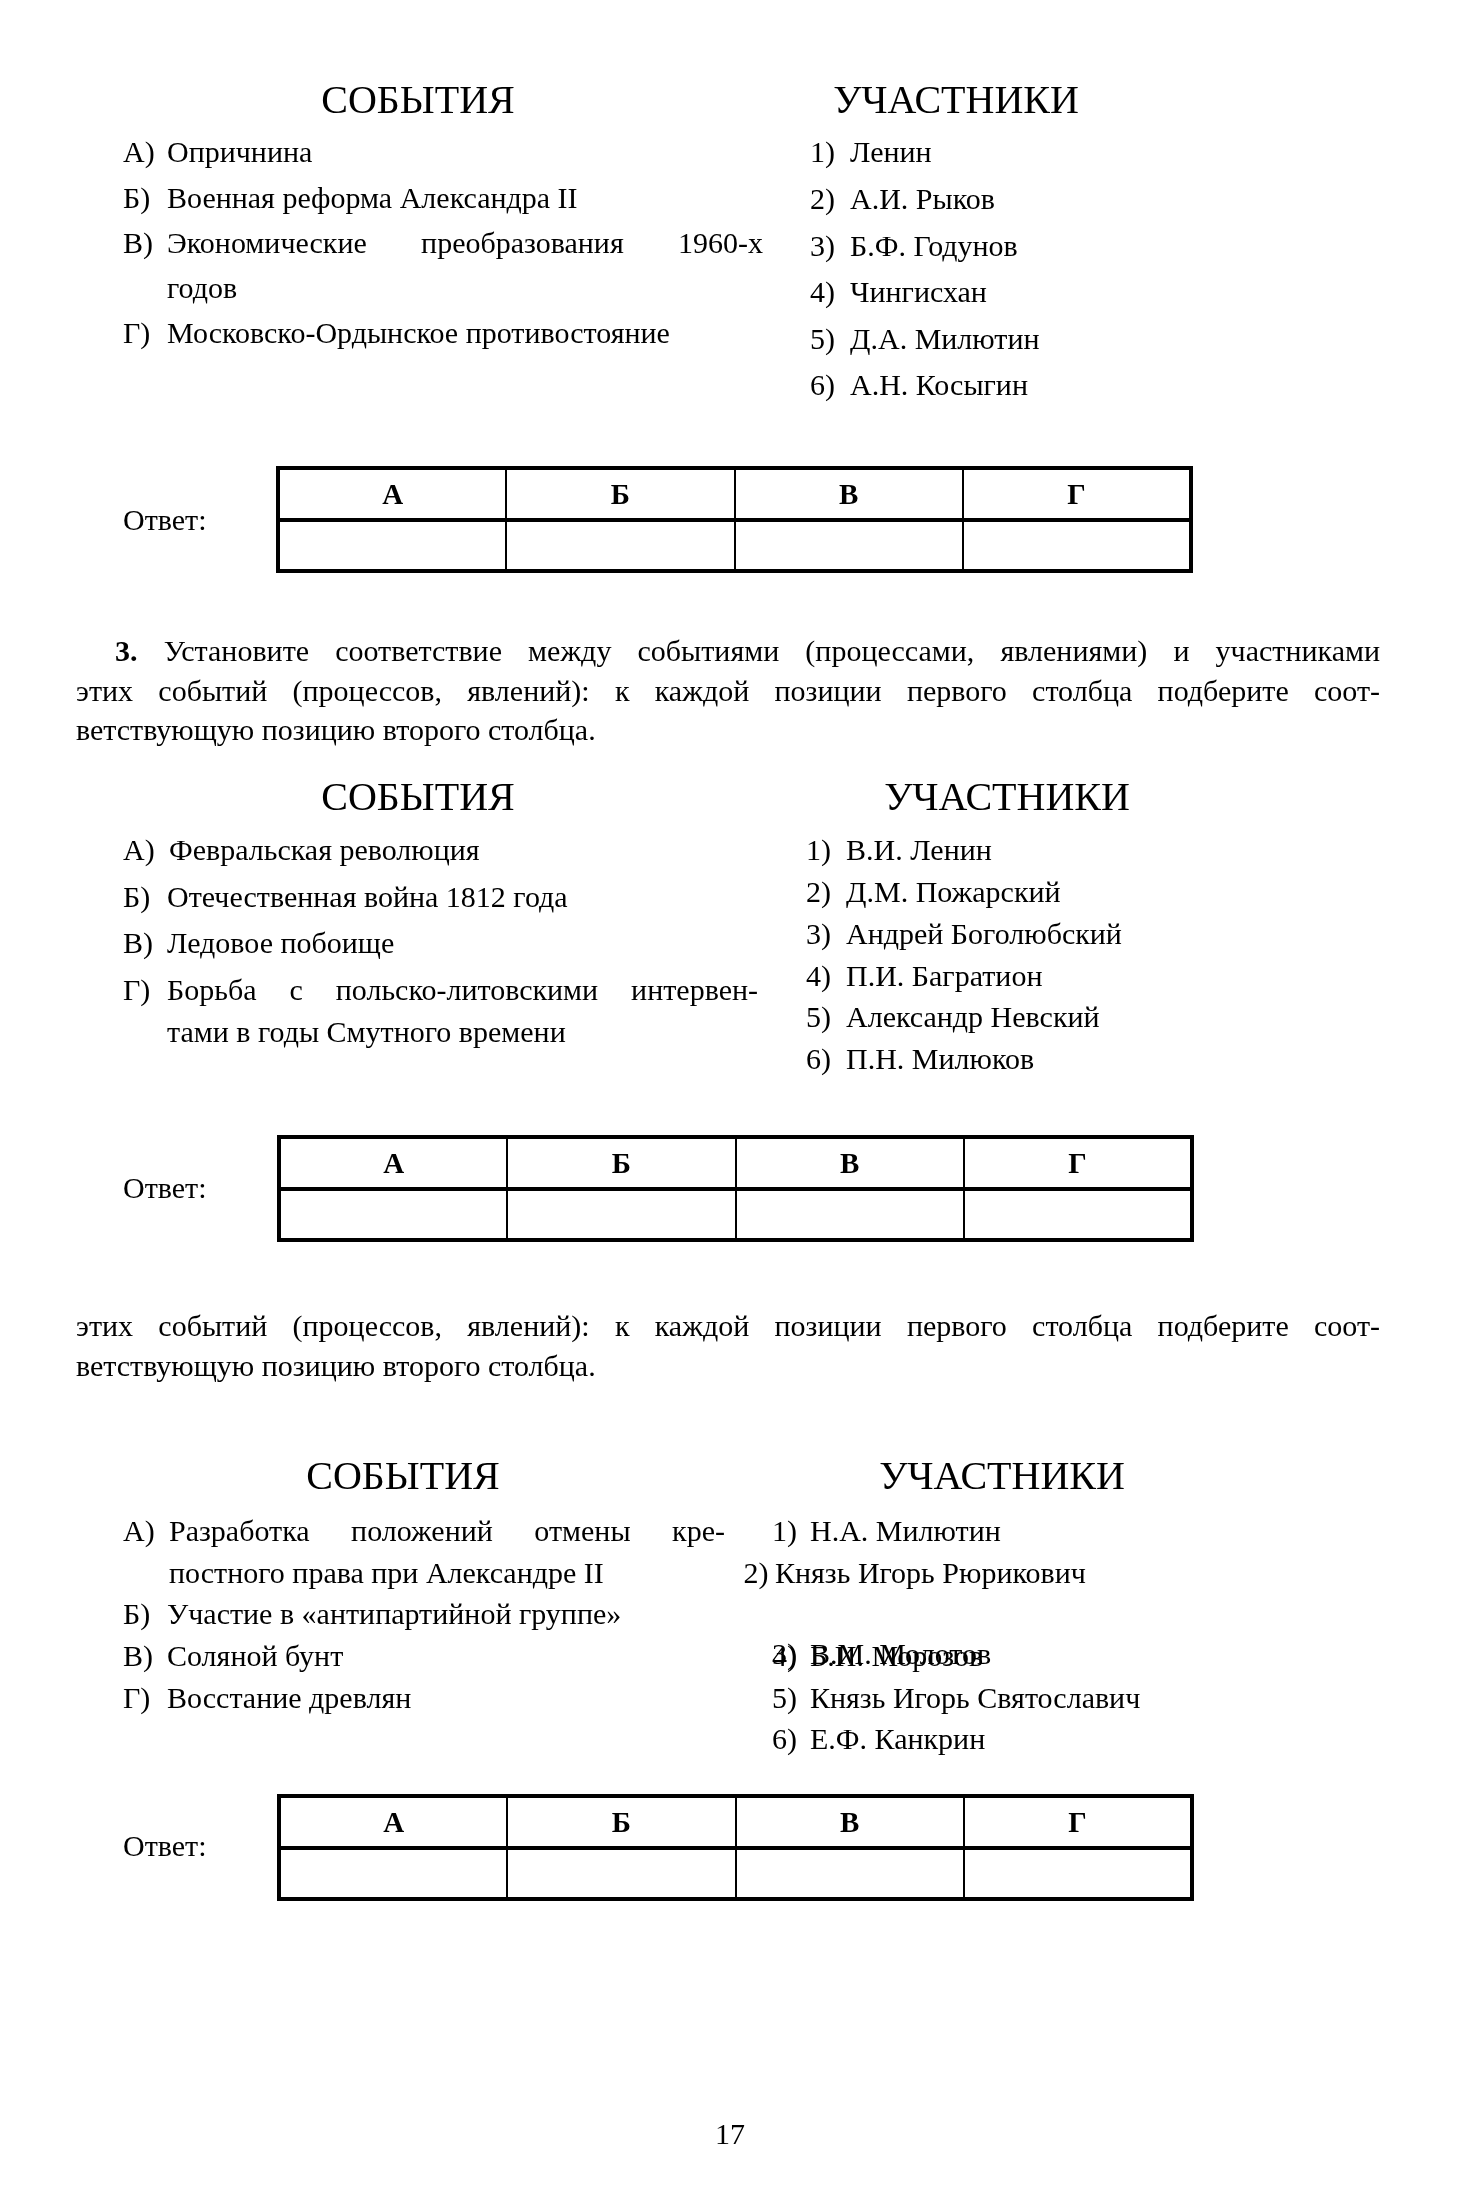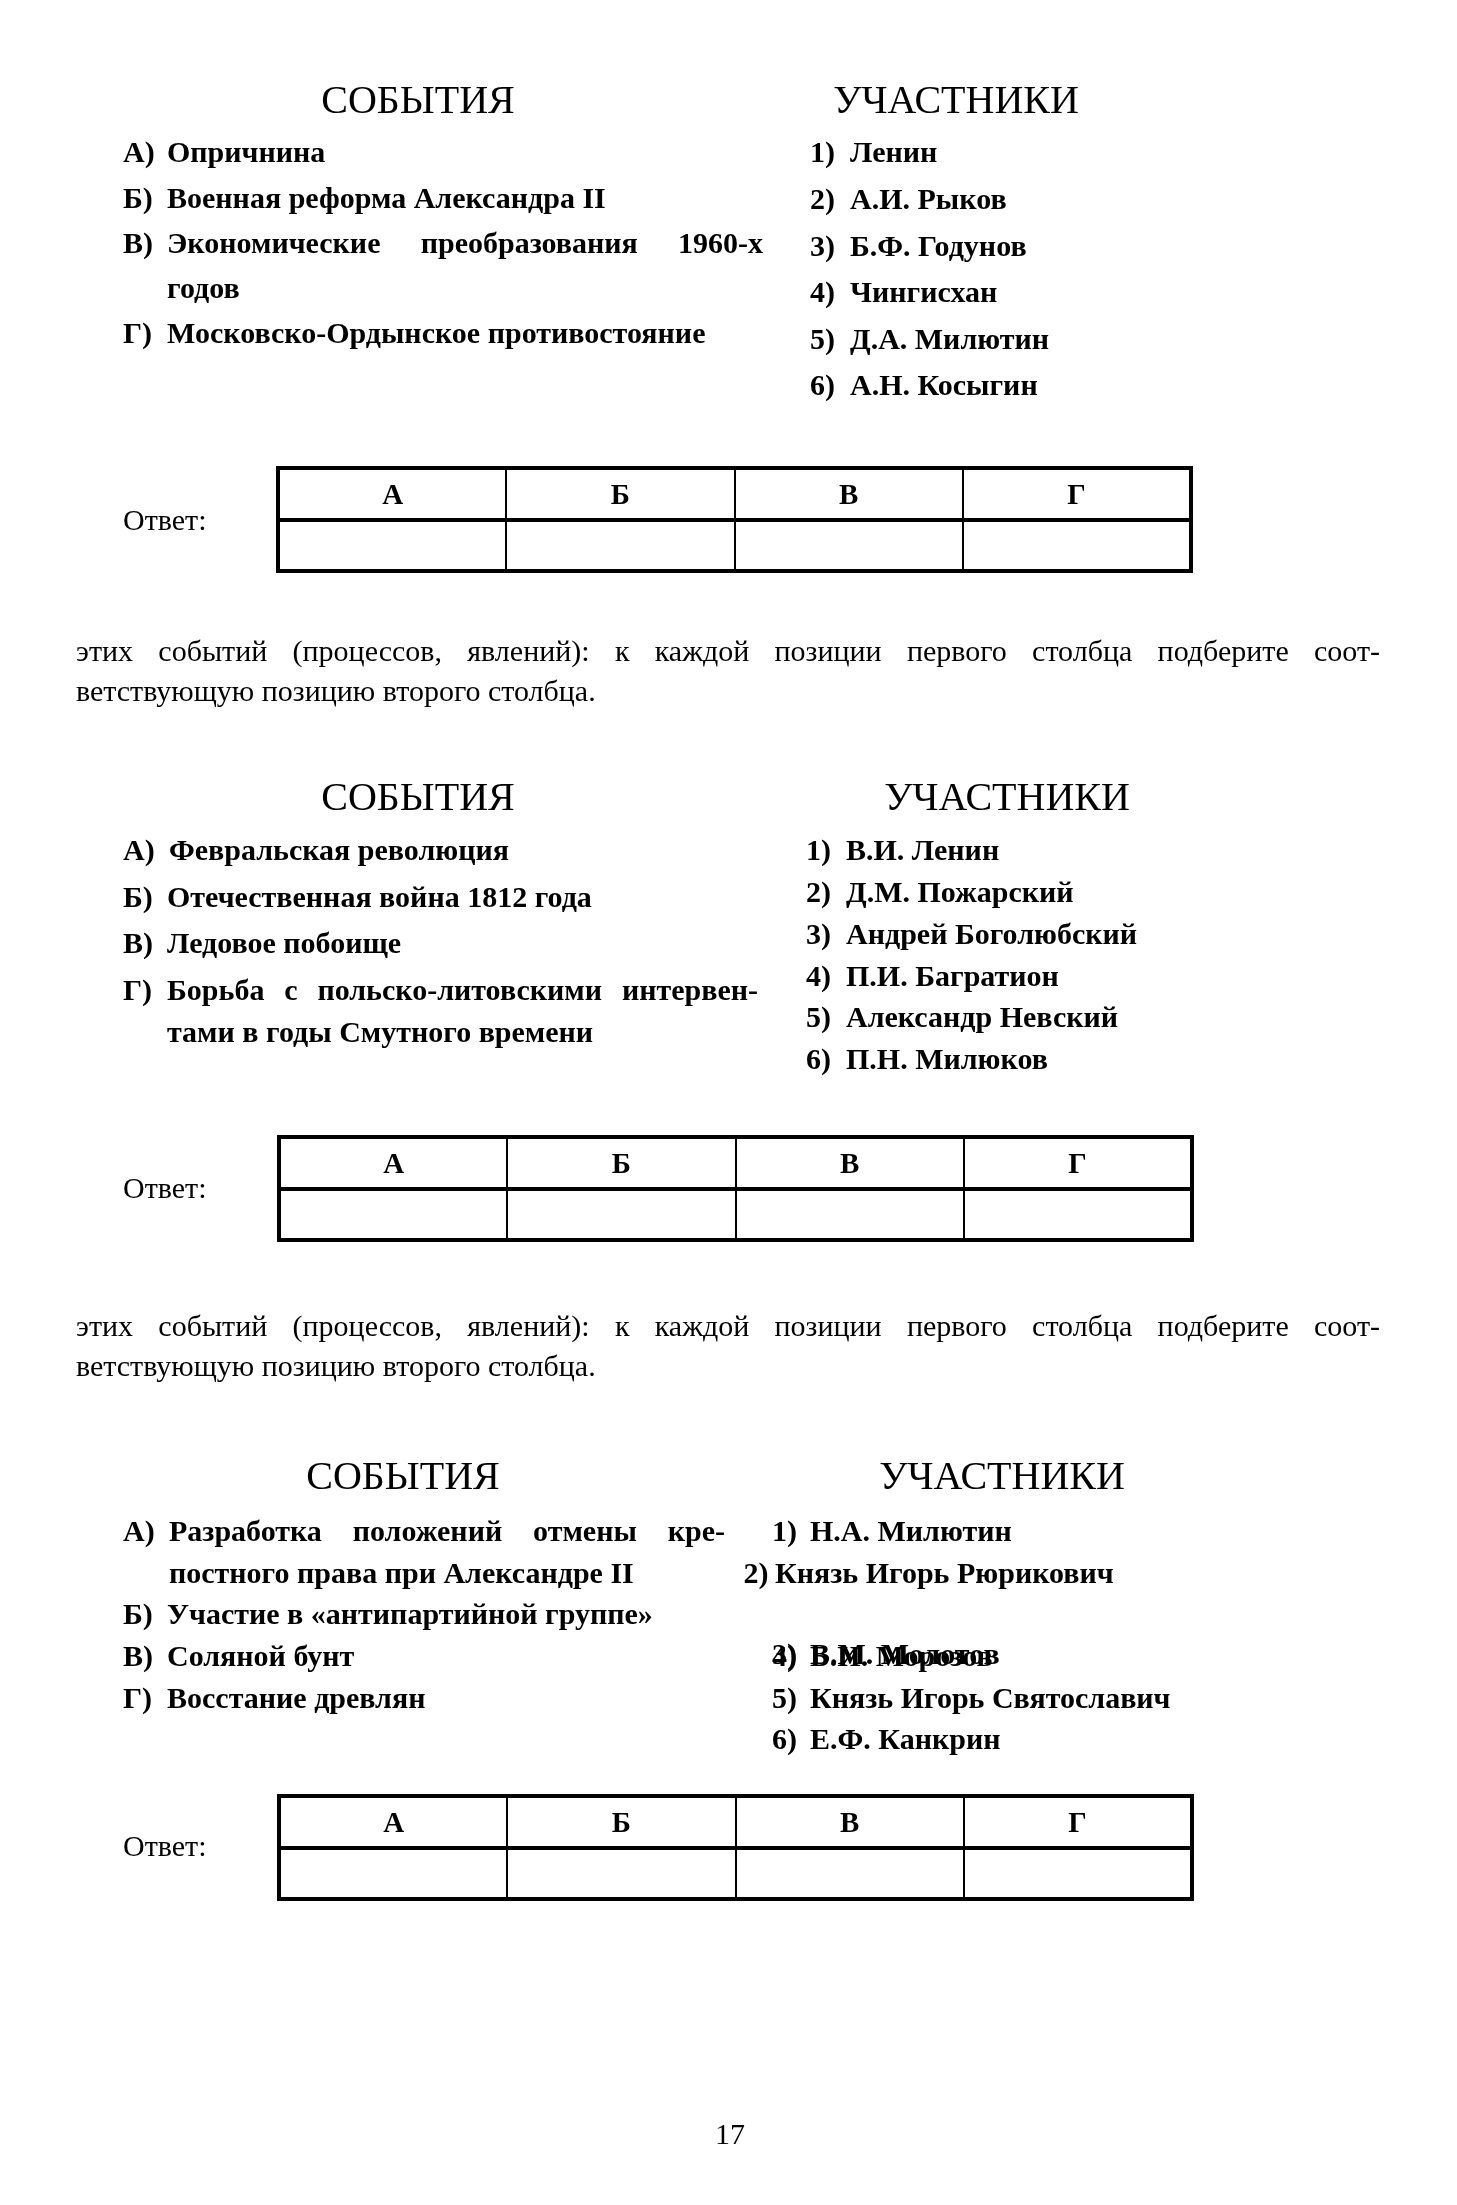--- a/index.html
+++ b/index.html
@@ -1,20 +1,20 @@
 <!DOCTYPE html>
 <html><head>
 <meta charset="utf-8">
 <style>
   html, body { margin: 0; padding: 0; background: #ffffff; }
   body { width: 1457px; height: 2205px; position: relative; overflow: hidden;
          font-family: "Liberation Serif", "DejaVu Serif", serif; color: #000; }
   .abs { position: absolute; white-space: nowrap; line-height: 1; }
   .hdr { font-size: 40px; transform: translate(-50%, -50%); }
-  .item { font-size: 30px; transform: translateY(-50%); font-weight: bold; }
+  .item { font-size: 30px; transform: translateY(-50%); }
   .item .lbl { display: inline-block; }
   .para { position: absolute; left: 76px; width: 1304px; font-size: 30px; line-height: 39.5px; text-align: justify; }
   .para .num { font-weight: bold; }
   .para .first { text-indent: 39px; display: block; text-align-last: justify; }
   .answer-label { font-size: 30px; transform: translateY(-50%); }
   table.ans { position: absolute; border-collapse: collapse; table-layout: fixed; }
   table.ans td, table.ans th { border: 2px solid #000; padding: 0; text-align: center; font-size: 29px; }
   table.ans th { font-weight: bold; height: 48px; }
   table.ans td { height: 47px; }
   table.ans tr.head th { border-bottom: 4px solid #000; }
@@ -52,20 +52,21 @@
   <tr>
     <td></td>
     <td></td>
     <td></td>
     <td></td>
   </tr>
 </tbody>
   </table>
 
 <div class="para" style="top:631px;">
+  <span class="first"><span class="num">3.</span> <span>Установите соответствие между событиями (процессами, явлениями) и участниками</span></span>
   <span style="display:block; text-align-last:justify;">этих событий (процессов, явлений): к каждой позиции первого столбца подберите соот-</span>
   <span style="display:block;">ветствующую позицию второго столбца.</span>
 </div>
 
 <div class="abs hdr" style="left:418px; top:797px;">СОБЫТИЯ</div>
 <div class="abs hdr" style="left:1007px; top:797px;">УЧАСТНИКИ</div>
 
 <div class="abs item" style="left:123px; top:850px;"><span class="lbl" style="width:46px">А)</span><span>Февральская революция</span></div>
 <div class="abs item" style="left:123px; top:897px;"><span class="lbl" style="width:44px">Б)</span><span>Отечественная война 1812 года</span></div>
 <div class="abs item" style="left:123px; top:943px;"><span class="lbl" style="width:44px">В)</span><span>Ледовое побоище</span></div>

